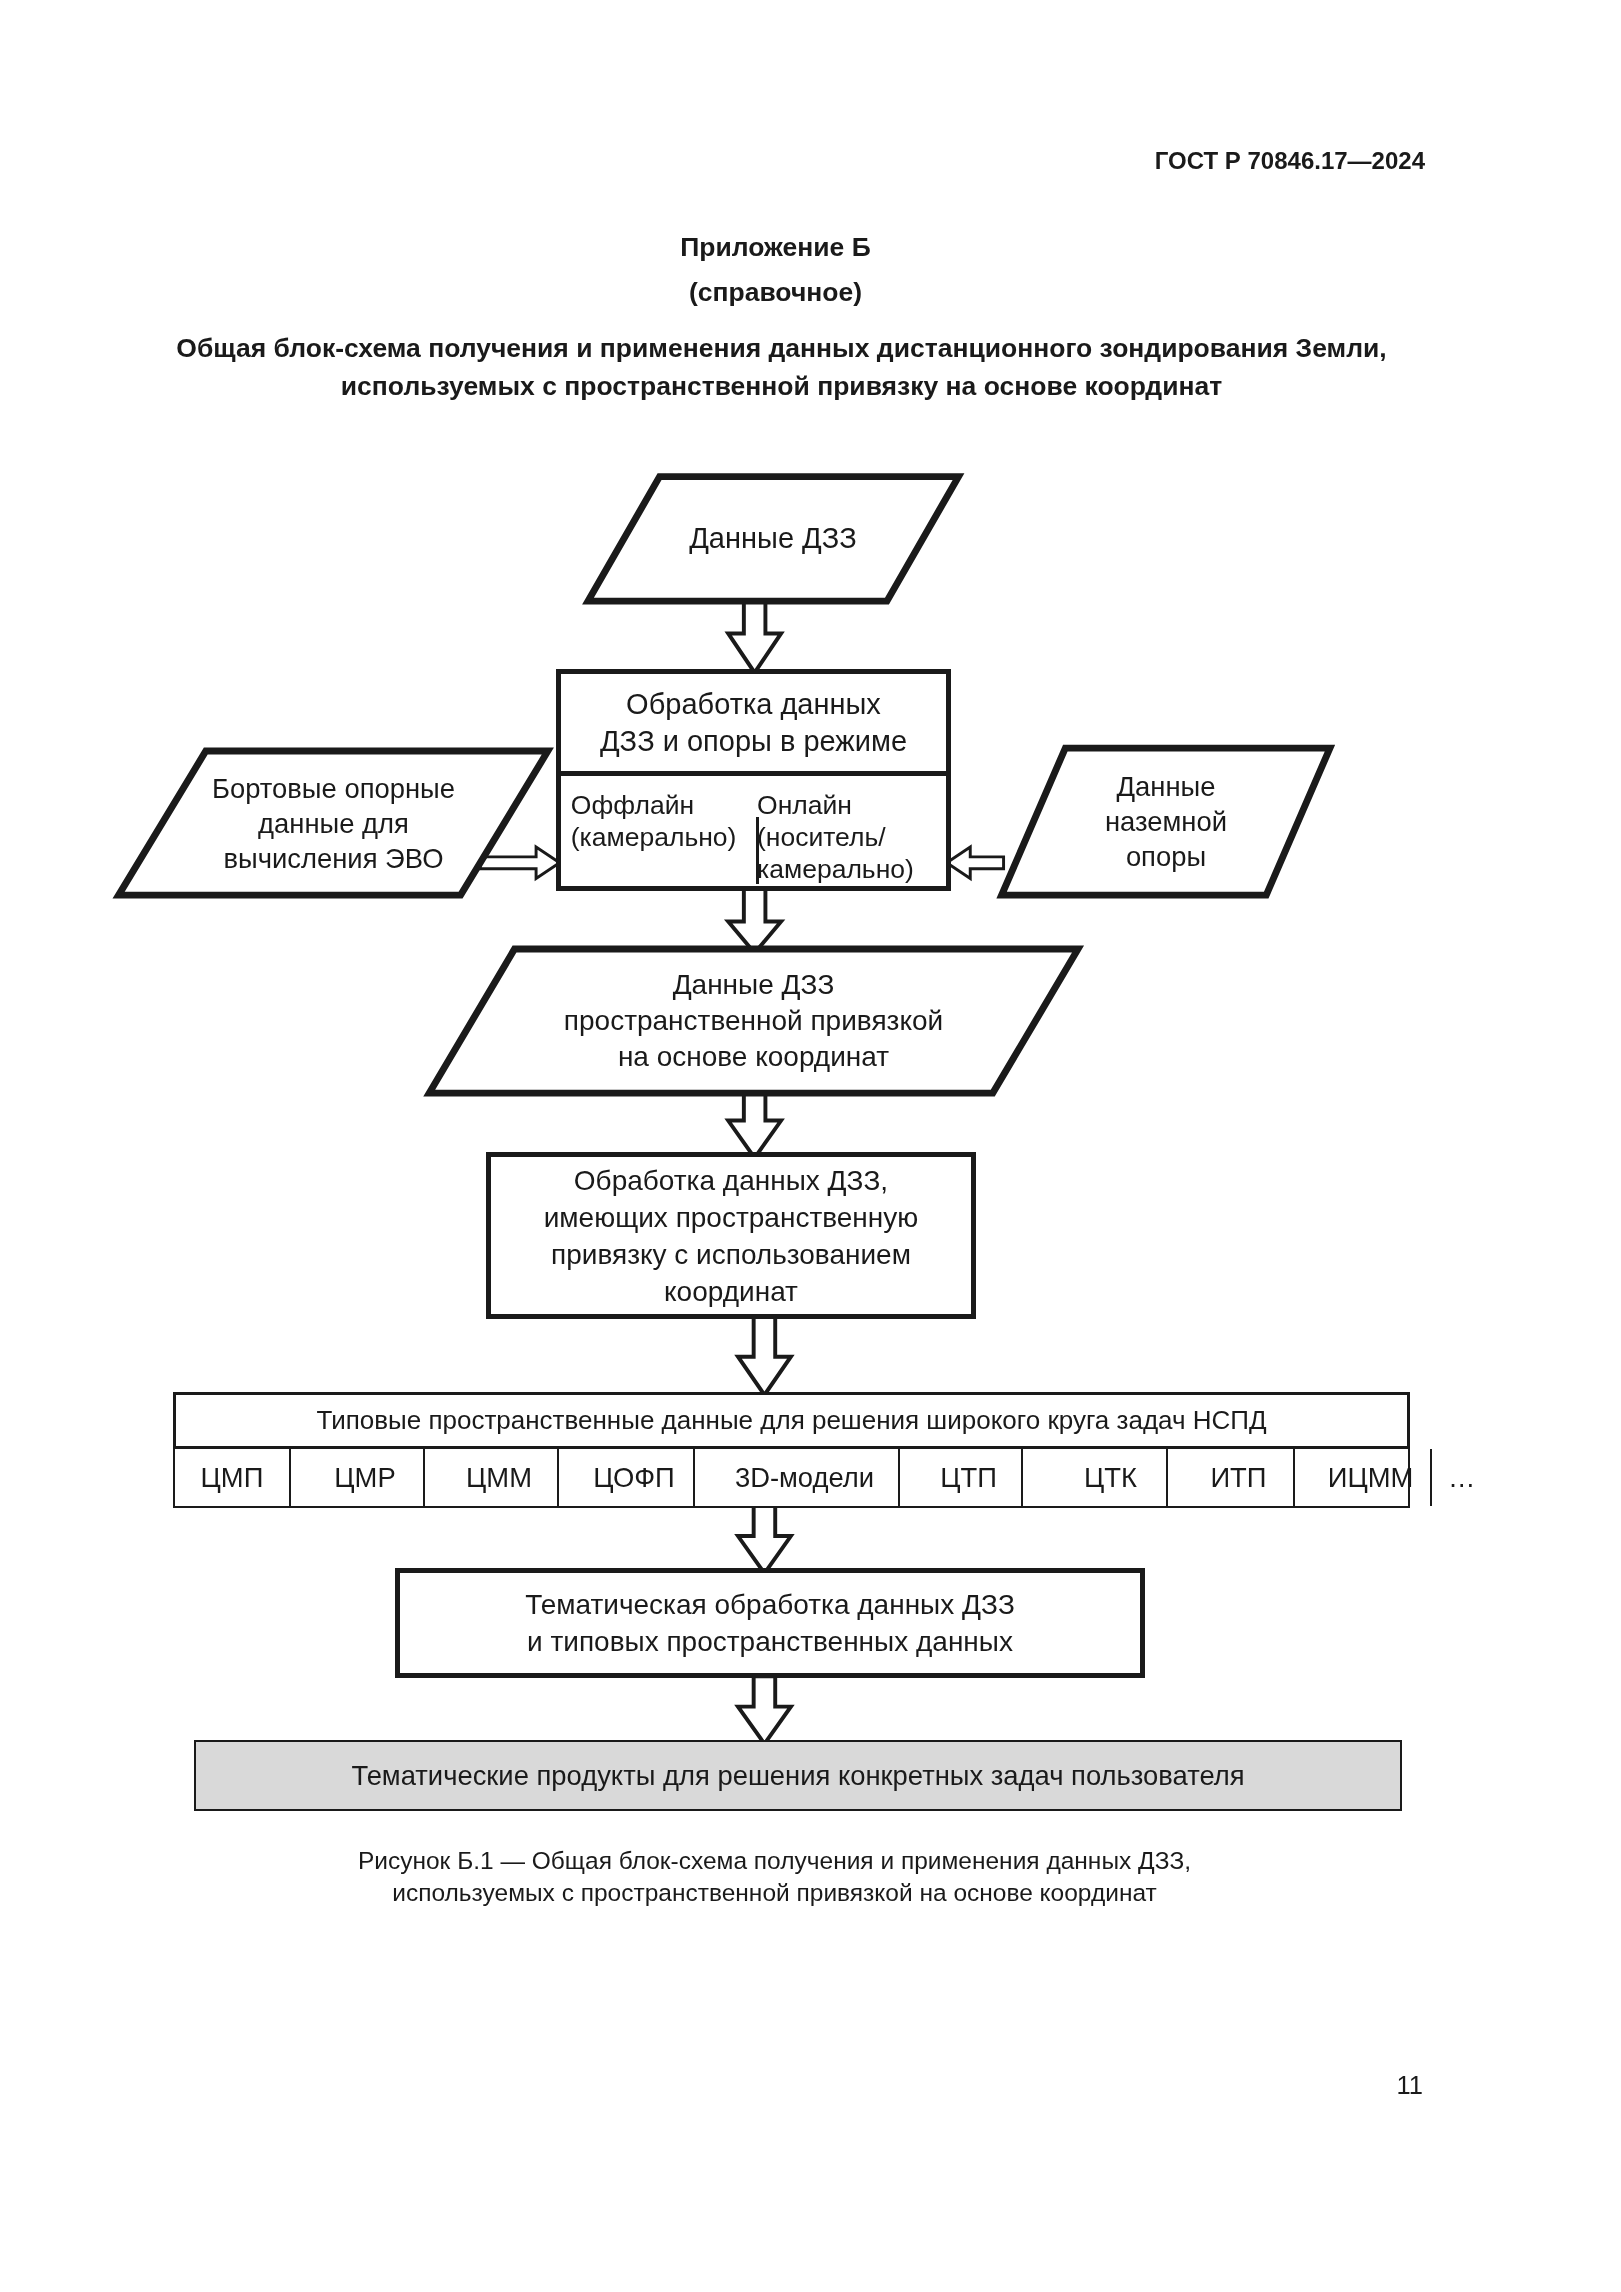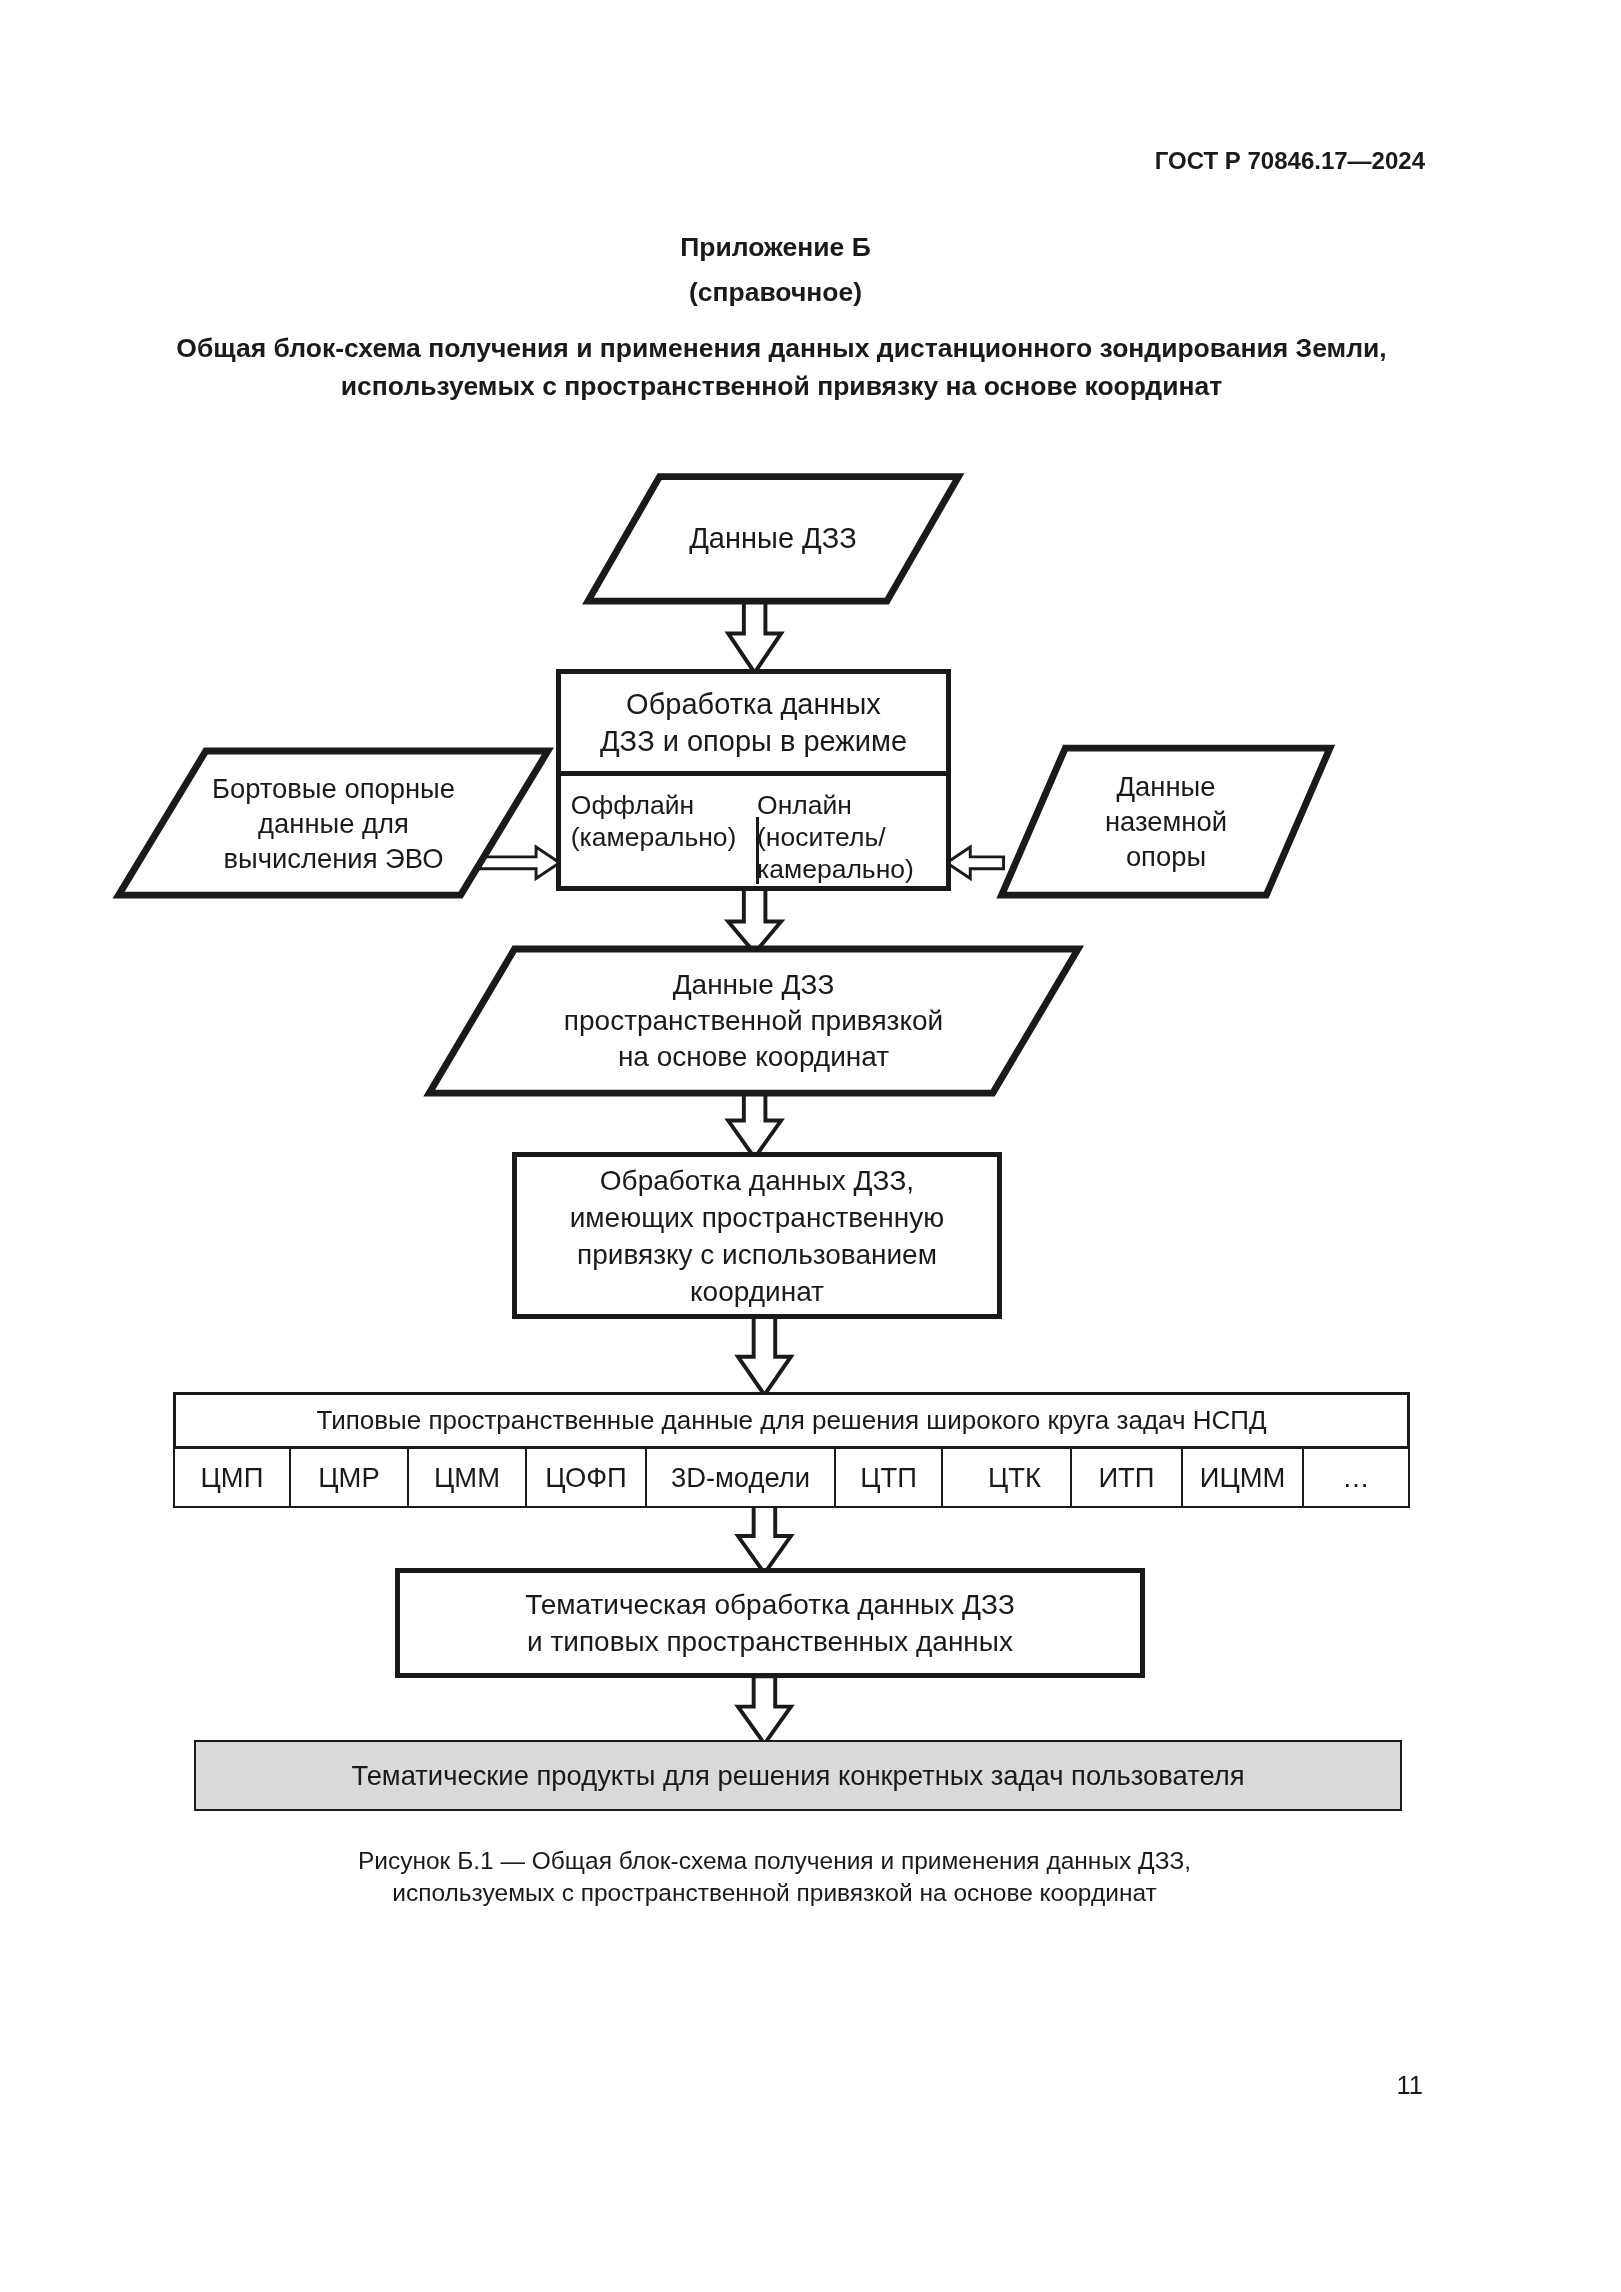--- a/index.html
+++ b/index.html
@@ -34,20 +34,21 @@
   .appendix{font-size:26.5px;font-weight:bold;line-height:45px;text-align:center;}
   .doc-title{font-size:26.5px;font-weight:bold;line-height:38px;text-align:center;}
   .node-text{font-size:28px;line-height:36px;}
   .node-text-lg{font-size:29px;line-height:37px;}
   .mode-col{font-size:26.5px;line-height:32px;}
   .cells-row{
     border:2.9px solid var(--ink);
     border-top:none;
     background:var(--shape_fill);
     display:flex;
+    gap:16px;
   }
   .cell{
     border-right:2px solid var(--ink);
     display:flex;align-items:center;justify-content:center;
     font-size:27.4px;box-sizing:border-box;
   }
   .cell:last-child{border-right:none;}
   .caption{font-size:24.5px;line-height:32px;text-align:center;}
   .pagenum{font-size:25.5px;}
 </style>
@@ -101,21 +102,21 @@
     <div style="position:relative;height:108px;display:flex;">
       <div class="mode-col ml" style="flex:1;padding:12.7px 0 0 9.8px;">Оффлайн
 (камерально)</div>
       <div class="mode-col ml" style="width:195px;padding:12.7px 0 0 20.6px;">Онлайн
 (носитель/
 камерально)</div>
       <div class="abs" style="left:195px;bottom:0;width:2.9px;height:67px;background:var(--ink);"></div>
     </div>
   </div>
 
-  <div class="abs box ctr ml" style="left:512px;top:1152px;width:490px;height:167px;font-size:28px;line-height:37px;">Обработка данных ДЗЗ,
+  <div class="abs box ctr ml" style="left:486px;top:1152px;width:490px;height:167px;font-size:28px;line-height:37px;">Обработка данных ДЗЗ,
 имеющих пространственную
 привязку с использованием
 координат</div>
 
   <div class="abs ctr" style="left:173px;top:1392px;width:1237px;height:57px;border:3.9px solid var(--ink);background:var(--shape_fill);font-size:26px;">Типовые пространственные данные для решения широкого круга задач НСПД</div>
 
   <div class="abs cells-row" style="left:173px;top:1449px;width:1237px;height:59px;">
     <div class="cell" style="flex:0 0 116px;">ЦМП</div>
     <div class="cell" style="flex:0 0 118px;">ЦМР</div>
     <div class="cell" style="flex:0 0 118px;">ЦММ</div>

